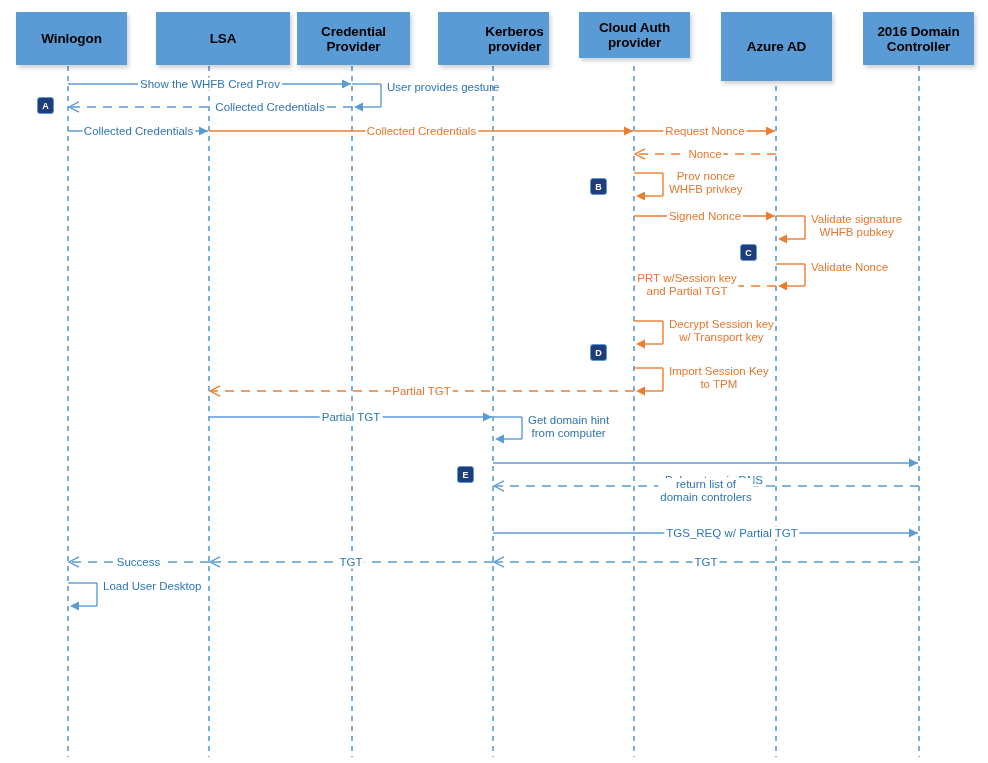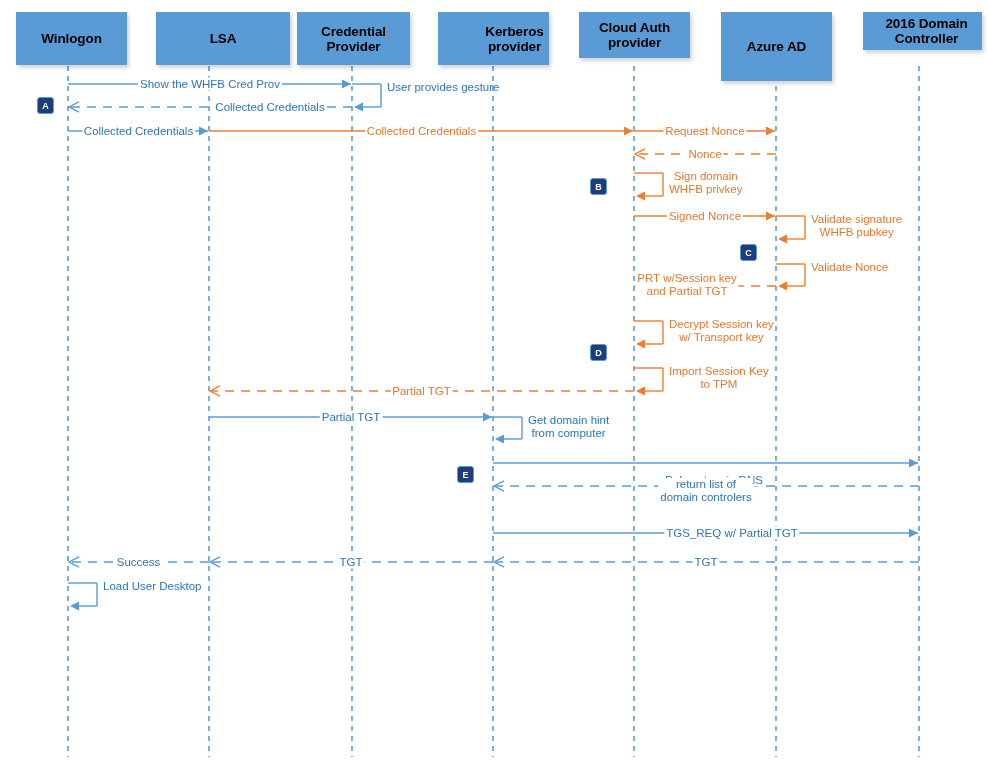--- a/index.html
+++ b/index.html
@@ -124,21 +124,21 @@
       <span style="white-space: pre-line; margin-left: 42px;">Kerberos
 provider</span>
     </div>
     <div class="lane-box" style="left: 579px; top: 12px; width: 111px; height: 46px;">
       <span style="white-space: pre-line;">Cloud Auth
 provider</span>
     </div>
     <div class="lane-box" style="left: 721px; top: 12px; width: 111px; height: 69px;">
       <span style="white-space: pre-line;">Azure AD</span>
     </div>
-    <div class="lane-box" style="left: 863px; top: 12px; width: 111px; height: 38px; padding-left: 8px;">
+    <div class="lane-box" style="left: 863px; top: 12px; width: 111px; height: 53px;">
       <span style="white-space: pre-line;">2016 Domain
 Controller</span>
     </div>
     <div class="badge" style="left: 37px; top: 97px;">
       <span>A</span>
     </div>
     <div class="badge" style="left: 590px; top: 178px;">
       <span>B</span>
     </div>
     <div class="badge" style="left: 740px; top: 244px;">
@@ -150,21 +150,21 @@
     <div class="badge" style="left: 457px; top: 466px;">
       <span>E</span>
     </div>
     <div class="msg-label blue" style="left: 210px; top: 84px; transform: translate(-50%, -50%);"><span>Show the WHFB Cred Prov</span></div>
     <div class="msg-label blue" style="left: 270px; top: 107px; transform: translate(-50%, -50%);"><span>Collected Credentials</span></div>
     <div class="msg-label blue left" style="left: 385px; top: 81px; transform: none; text-align: center;"><span>User provides gesture</span></div>
     <div class="msg-label blue" style="left: 138.5px; top: 131px; transform: translate(-50%, -50%);"><span>Collected Credentials</span></div>
     <div class="msg-label orange" style="left: 421.5px; top: 131px; transform: translate(-50%, -50%);"><span>Collected Credentials</span></div>
     <div class="msg-label orange" style="left: 705px; top: 131px; transform: translate(-50%, -50%);"><span>Request Nonce</span></div>
     <div class="msg-label orange" style="left: 705px; top: 154px; transform: translate(-50%, -50%);"><span>Nonce</span></div>
-    <div class="msg-label orange left" style="left: 667px; top: 170px; transform: none; text-align: center;"><span>Sign domain
+    <div class="msg-label orange left" style="left: 667px; top: 170px; transform: none; text-align: center;"><span>Prov nonce
 WHFB privkey</span></div>
     <div class="msg-label orange" style="left: 705px; top: 216px; transform: translate(-50%, -50%);"><span>Signed Nonce</span></div>
     <div class="msg-label orange left" style="left: 809px; top: 213px; transform: none; text-align: center;"><span>Validate signature
 WHFB pubkey</span></div>
     <div class="msg-label orange left" style="left: 809px; top: 261px; transform: none; text-align: center;"><span>Validate Nonce</span></div>
     <div class="msg-label orange" style="left: 687px; top: 285px; transform: translate(-50%, -50%);"><span>PRT w/Session key
 and Partial TGT</span></div>
     <div class="msg-label orange left" style="left: 667px; top: 318px; transform: none; text-align: center;"><span>Decrypt Session key
 w/ Transport key</span></div>
     <div class="msg-label orange left" style="left: 667px; top: 365px; transform: none; text-align: center;"><span>Import Session Key

